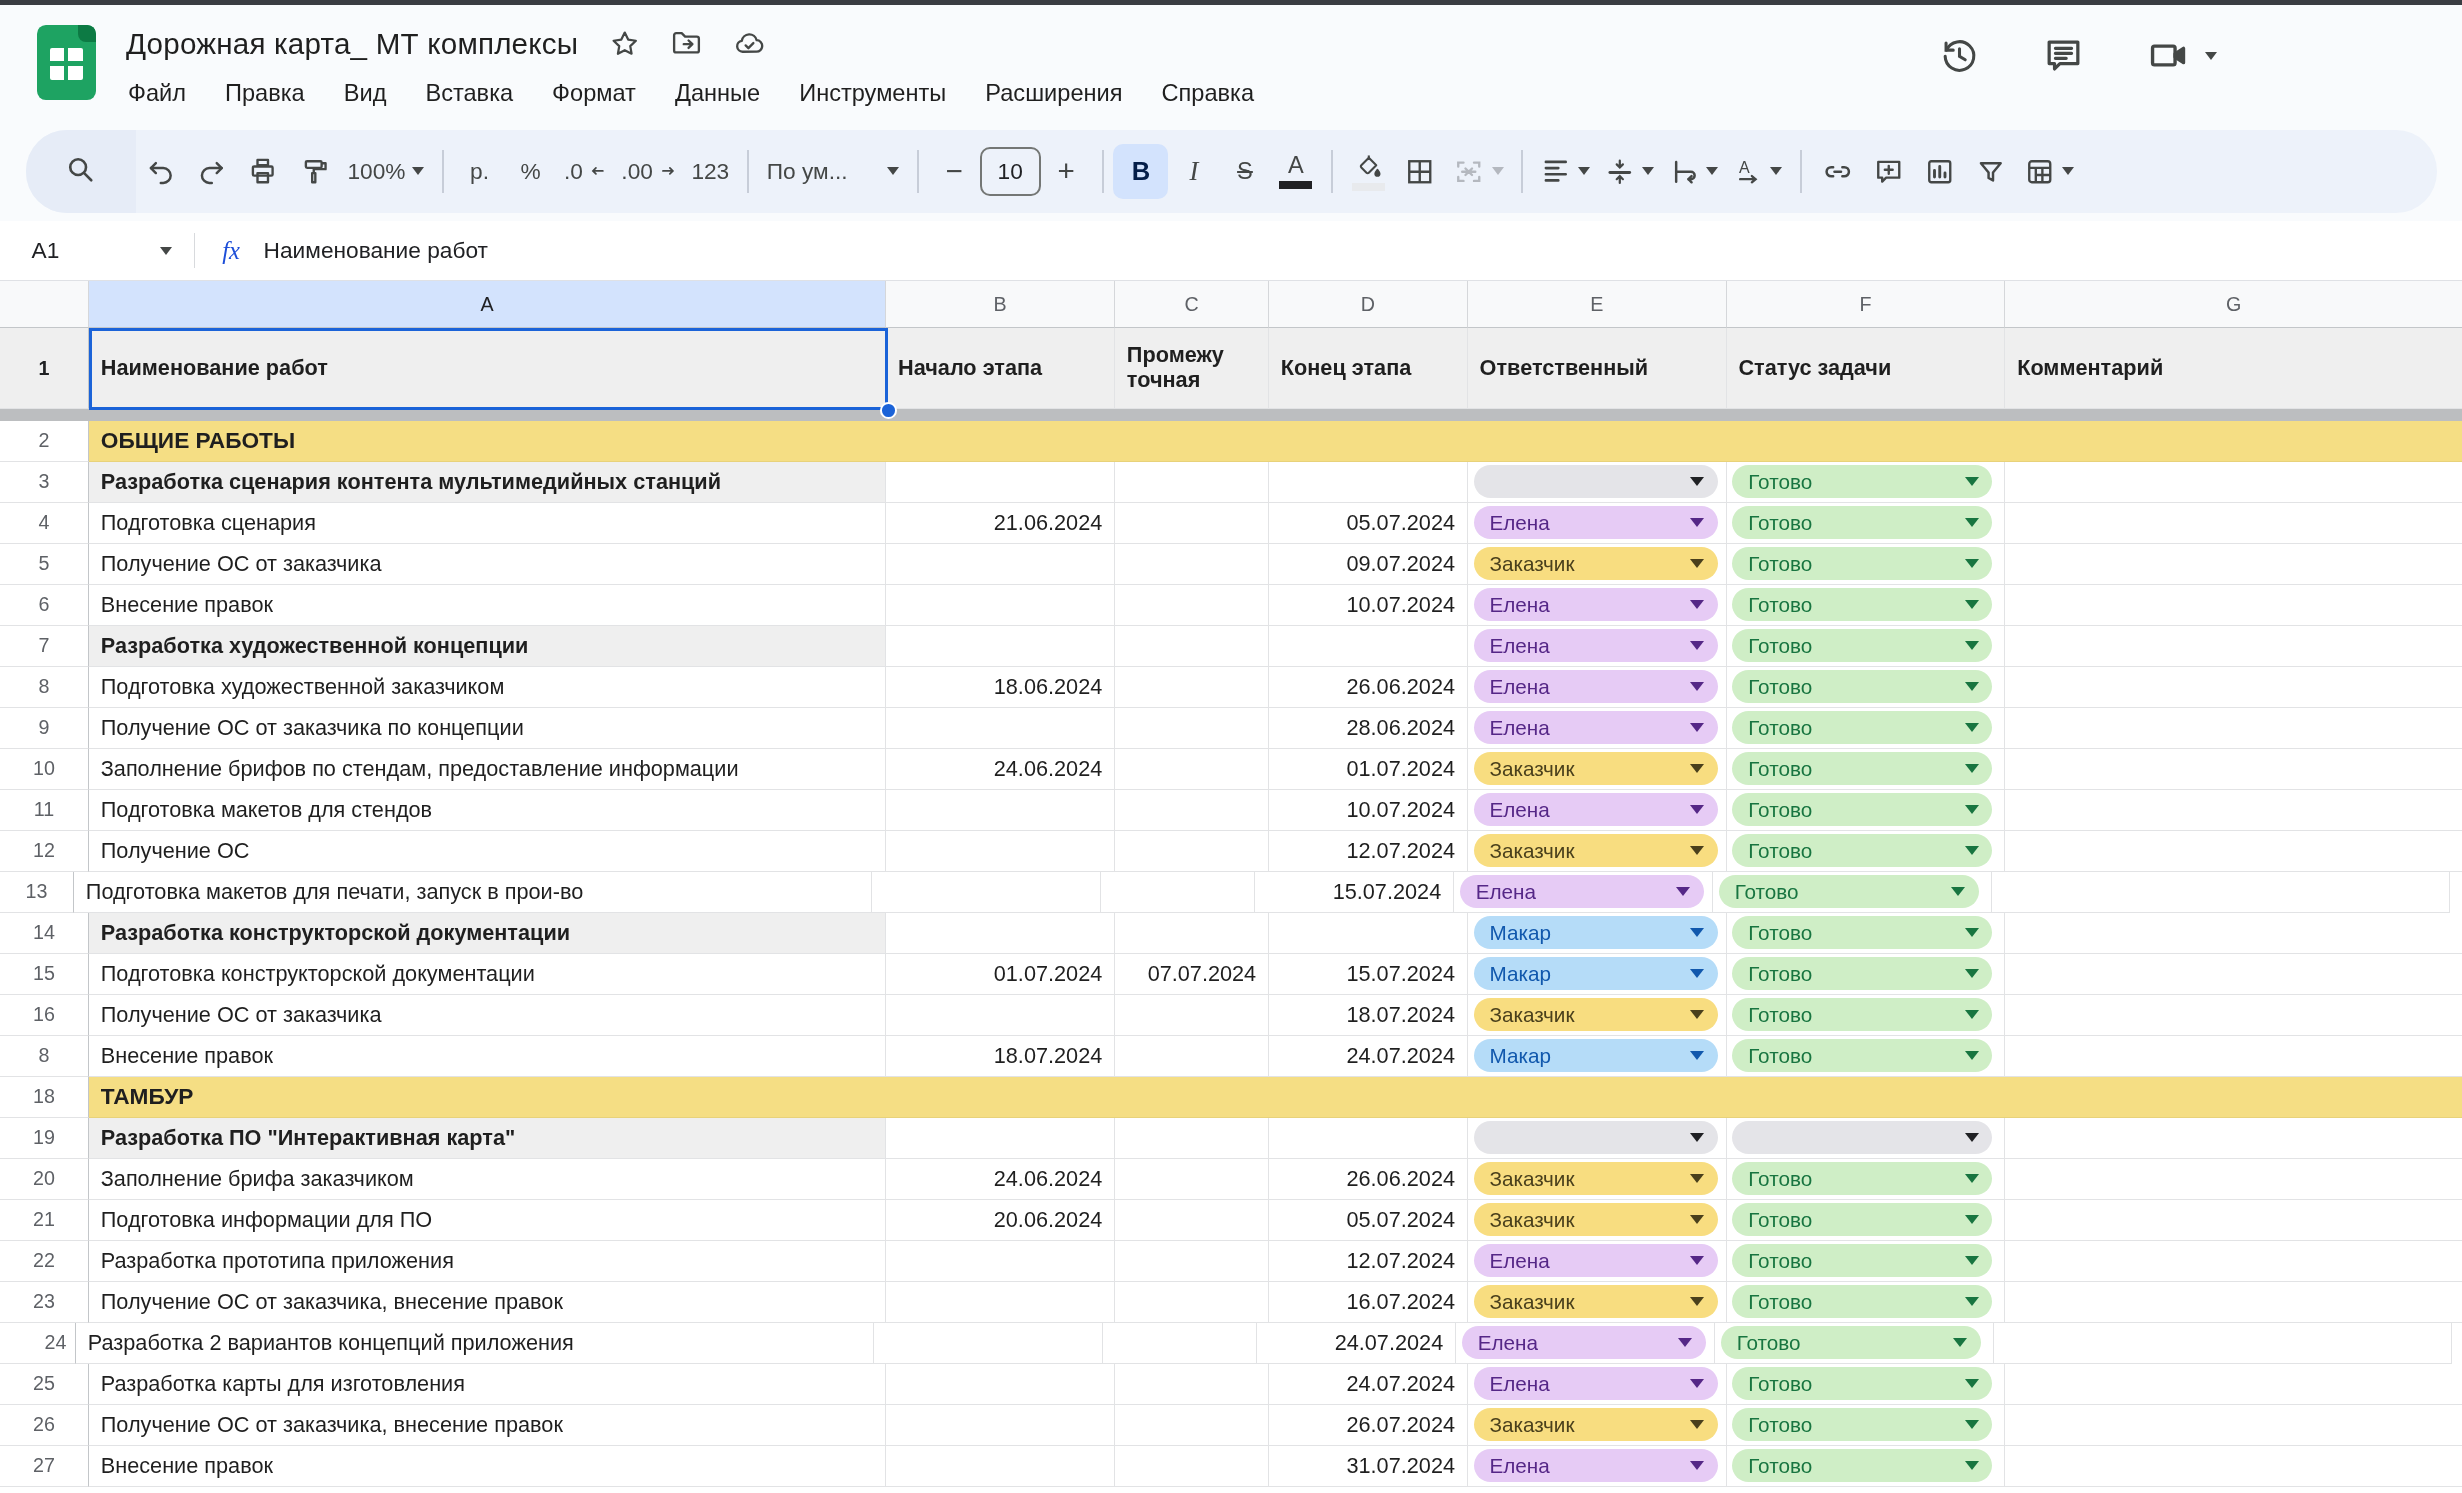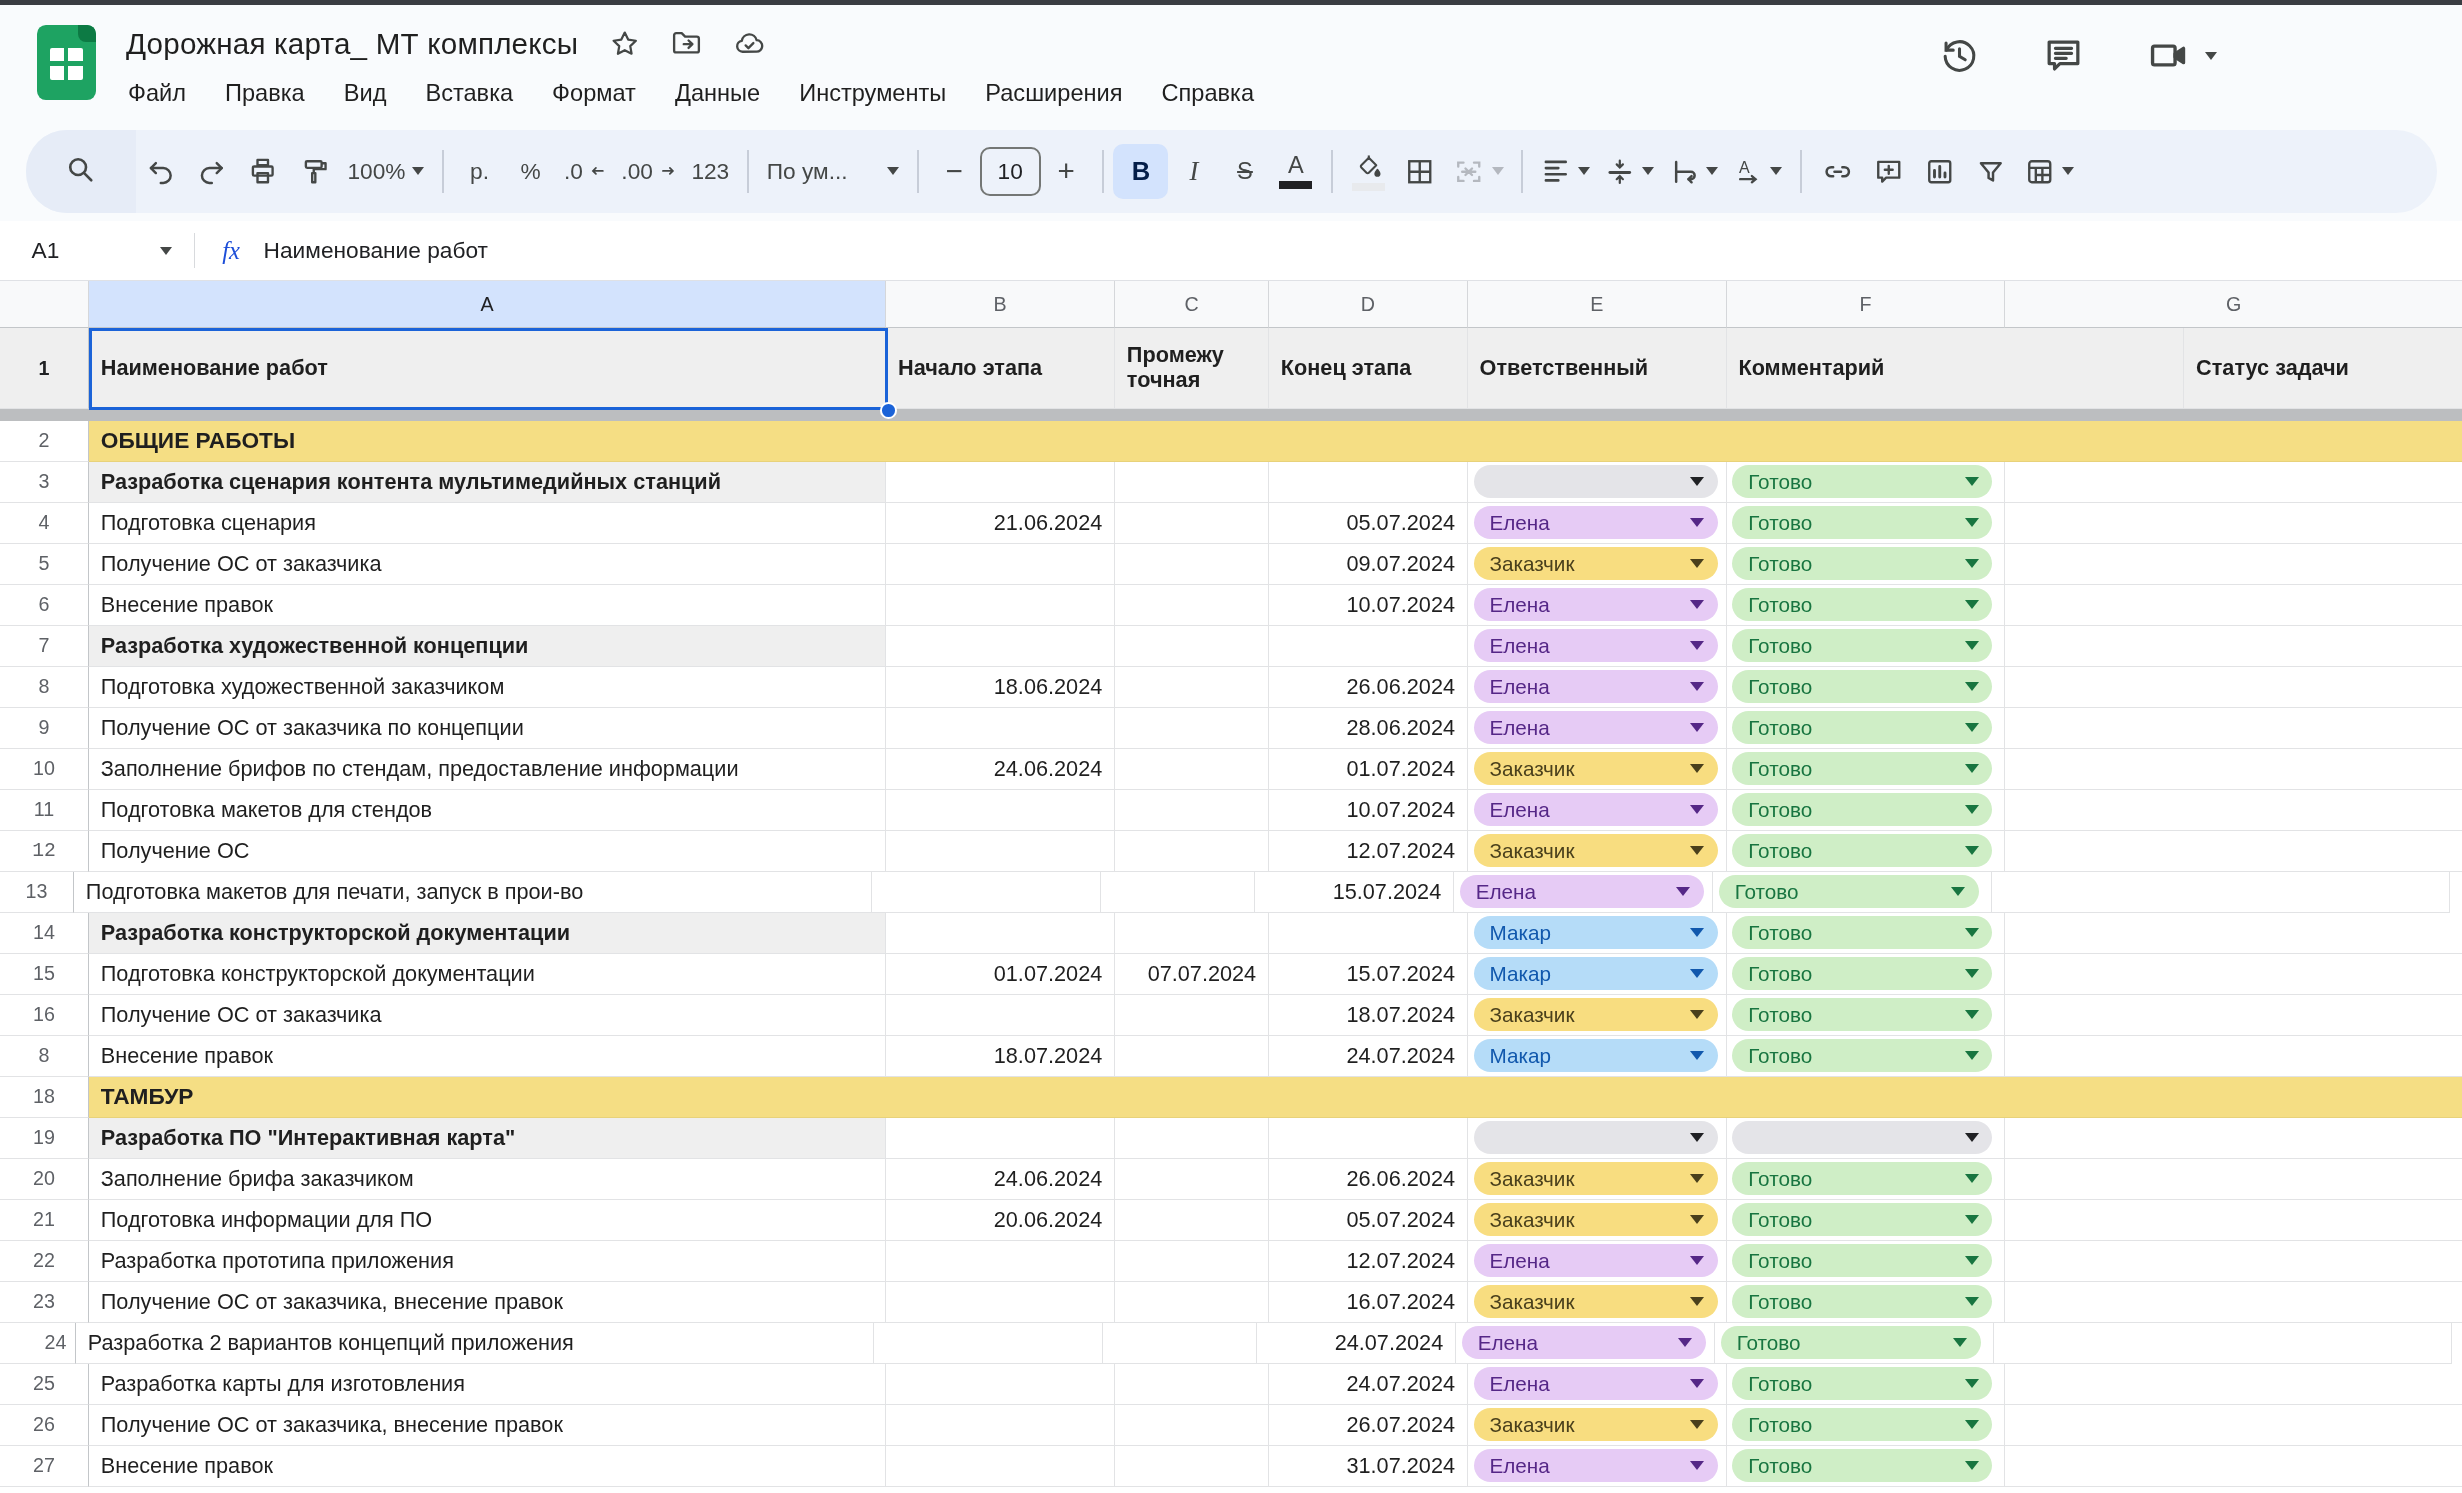--- a/index.html
+++ b/index.html
@@ -330,22 +330,22 @@
         <div class="g-cell" style="width: 279px; height: 47px;">F</div>
         <div class="g-cell" style="width: 458px; height: 47px;">G</div>
       </div>
       <div class="g-row hdr1">
         <div class="g-cell rownum sel" style="width: 89px; height: 81px;">1</div>
         <div class="g-cell name-cell" style="width: 798px; height: 81px;">Наименование работ</div>
         <div class="g-cell name-cell" style="width: 229px; height: 81px;">Начало этапа</div>
         <div class="g-cell wrapcell name-cell" style="width: 154px; height: 81px; padding-right: 35px;">Промежуточная</div>
         <div class="g-cell name-cell" style="width: 199px; height: 81px;">Конец этапа</div>
         <div class="g-cell name-cell" style="width: 259px; height: 81px;">Ответственный</div>
+        <div class="g-cell name-cell" style="width: 279px; height: 81px;">Статус задачи</div>
         <div class="g-cell name-cell" style="width: 458px; height: 81px;">Комментарий</div>
-        <div class="g-cell name-cell" style="width: 279px; height: 81px;">Статус задачи</div>
       </div>
       <div class="frozen-bar" style="width: 2463px; height: 11.8px;"></div>
       <div class="g-row section">
         <div class="g-cell rownum" style="width: 89px; height: 41px;">2</div>
         <div class="section-band" style="width: 2374px; height: 41px;">
           <span>ОБЩИЕ РАБОТЫ</span>
         </div>
       </div>
       <div class="g-row subsection">
         <div class="g-cell rownum" style="width: 89px; height: 41px;">3</div>
@@ -557,21 +557,21 @@
           <div style="padding-left:5.9px;width:100%;">
             <div class="chip" style="width:260px;background:#cfeec6;color:#187540;">
               <span>Готово</span>
               <span class="tri"></span>
             </div>
           </div>
         </div>
         <div class="g-cell" style="width: 458px; height: 41px;"></div>
       </div>
       <div class="g-row task">
-        <div class="g-cell rownum" style="width: 89px; height: 41px; font-family: Liberation Mono, monospace;">12</div>
+        <div class="g-cell rownum" style="width: 89px; height: 41px;">12</div>
         <div class="g-cell name-cell" style="width: 798px; height: 41px;">Получение ОС</div>
         <div class="g-cell date-cell" style="width: 229px; height: 41px;"></div>
         <div class="g-cell date-cell" style="width: 154px; height: 41px;"></div>
         <div class="g-cell date-cell" style="width: 199px; height: 41px;">12.07.2024</div>
         <div class="g-cell" style="width: 259px; height: 41px;">
           <div style="padding-left:5.9px;width:100%;">
             <div class="chip" style="width:244px;background:#f8dd80;color:#4a401c;">
               <span>Заказчик</span>
               <span class="tri"></span>
             </div>

